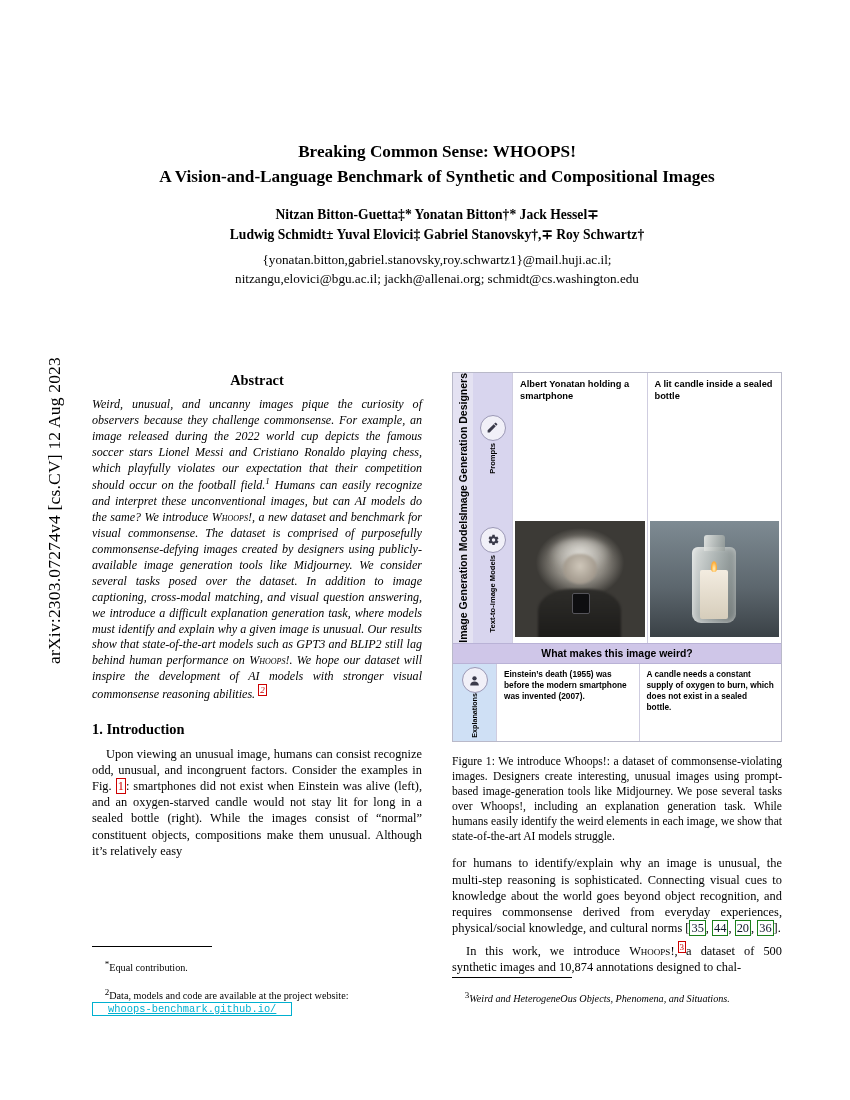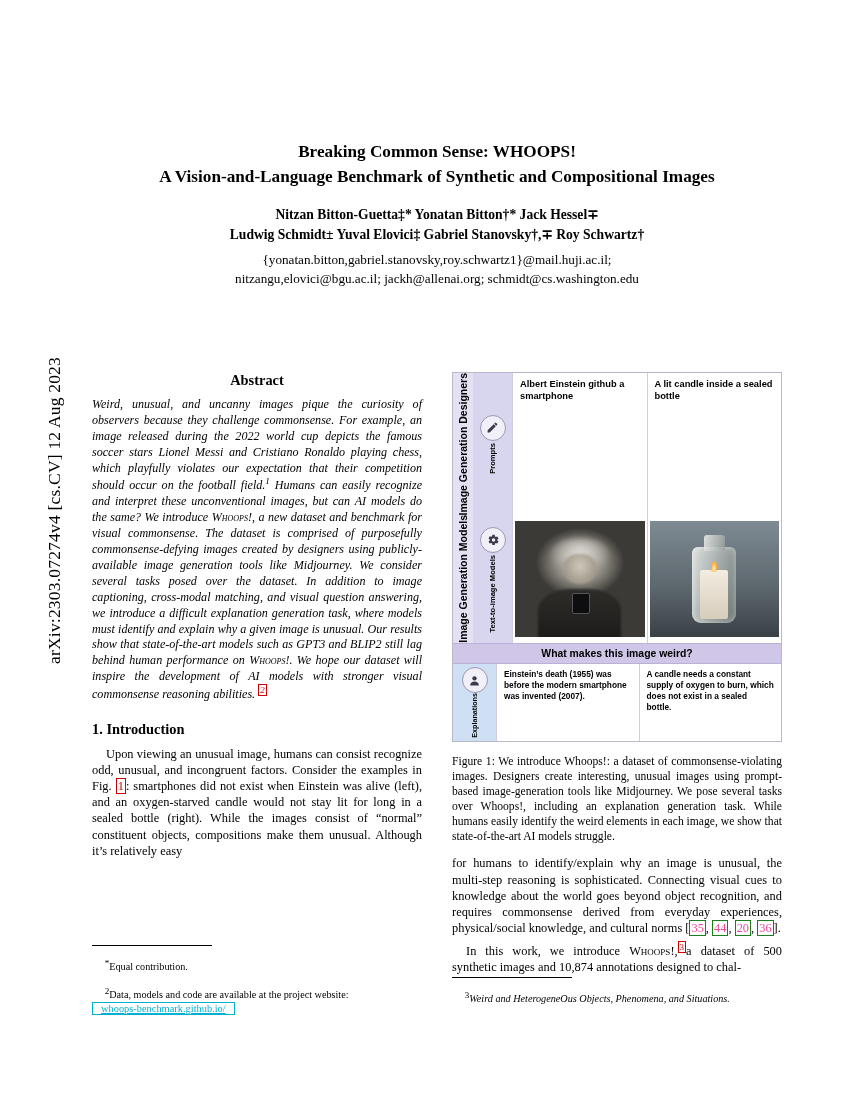--- a/index.html
+++ b/index.html
@@ -114,35 +114,35 @@
     text-align: justify;
     font-style: italic;
     margin: 0;
   }
   p.indent { text-indent: 14px; }
   .sup { font-size: 9px; vertical-align: super; }
   .sc { font-variant: small-caps; }
 
   .cite-box {
     border: 0.8px solid #1a7f1a;
-    color: #ec4899;
+    color: #0f172a;
     padding: 0 1px;
     line-height: 1;
   }
   .cite-red {
     border: 0.8px solid #cc0000;
     color: #cc0000;
     padding: 0 1px;
   }
   .link-cyan {
     color: #00b0d0;
     border: 0.8px solid #00b0d0;
     text-decoration: underline;
-    padding: 0 8px;
-    font-family: Liberation Serif, serif;
+    padding: 0 15px;
+    font-family: Liberation Mono, monospace;
     font-size: 10.4px;
   }
 
   
   .footnote-area {
     position: absolute;
     bottom: 82px;
     width: 330px;
   }
   .footnote-rule {
@@ -423,21 +423,21 @@
               <span>Image Generation Designers</span>
             </div>
             <div class="icon-cell">
               <div class="icon-circle">
                 <svg width="13" height="13" viewBox="0 0 24 24" aria-hidden="true">
                   <path d="M3 17.2V21h3.8L18 9.8l-3.8-3.8L3 17.2zM20.7 7.1c.4-.4.4-1 0-1.4l-2.4-2.4c-.4-.4-1-.4-1.4 0l-1.8 1.8 3.8 3.8 1.8-1.8z" fill="#3a3a4a"></path>
                 </svg>
               </div>
               <div class="rail-label">Prompts</div>
             </div>
-            <div class="prompt-cell left">Albert Einstein github a smartphone</div>
+            <div class="prompt-cell left">Albert Yonatan holding a smartphone</div>
             <div class="prompt-cell">A lit candle inside a sealed bottle</div>
           </div>
 
           <div class="fig-row">
             <div class="rail-big">
               <span>Image Generation Models</span>
             </div>
             <div class="icon-cell">
               <div class="icon-circle">
                 <svg width="14" height="14" viewBox="0 0 24 24" aria-hidden="true">

